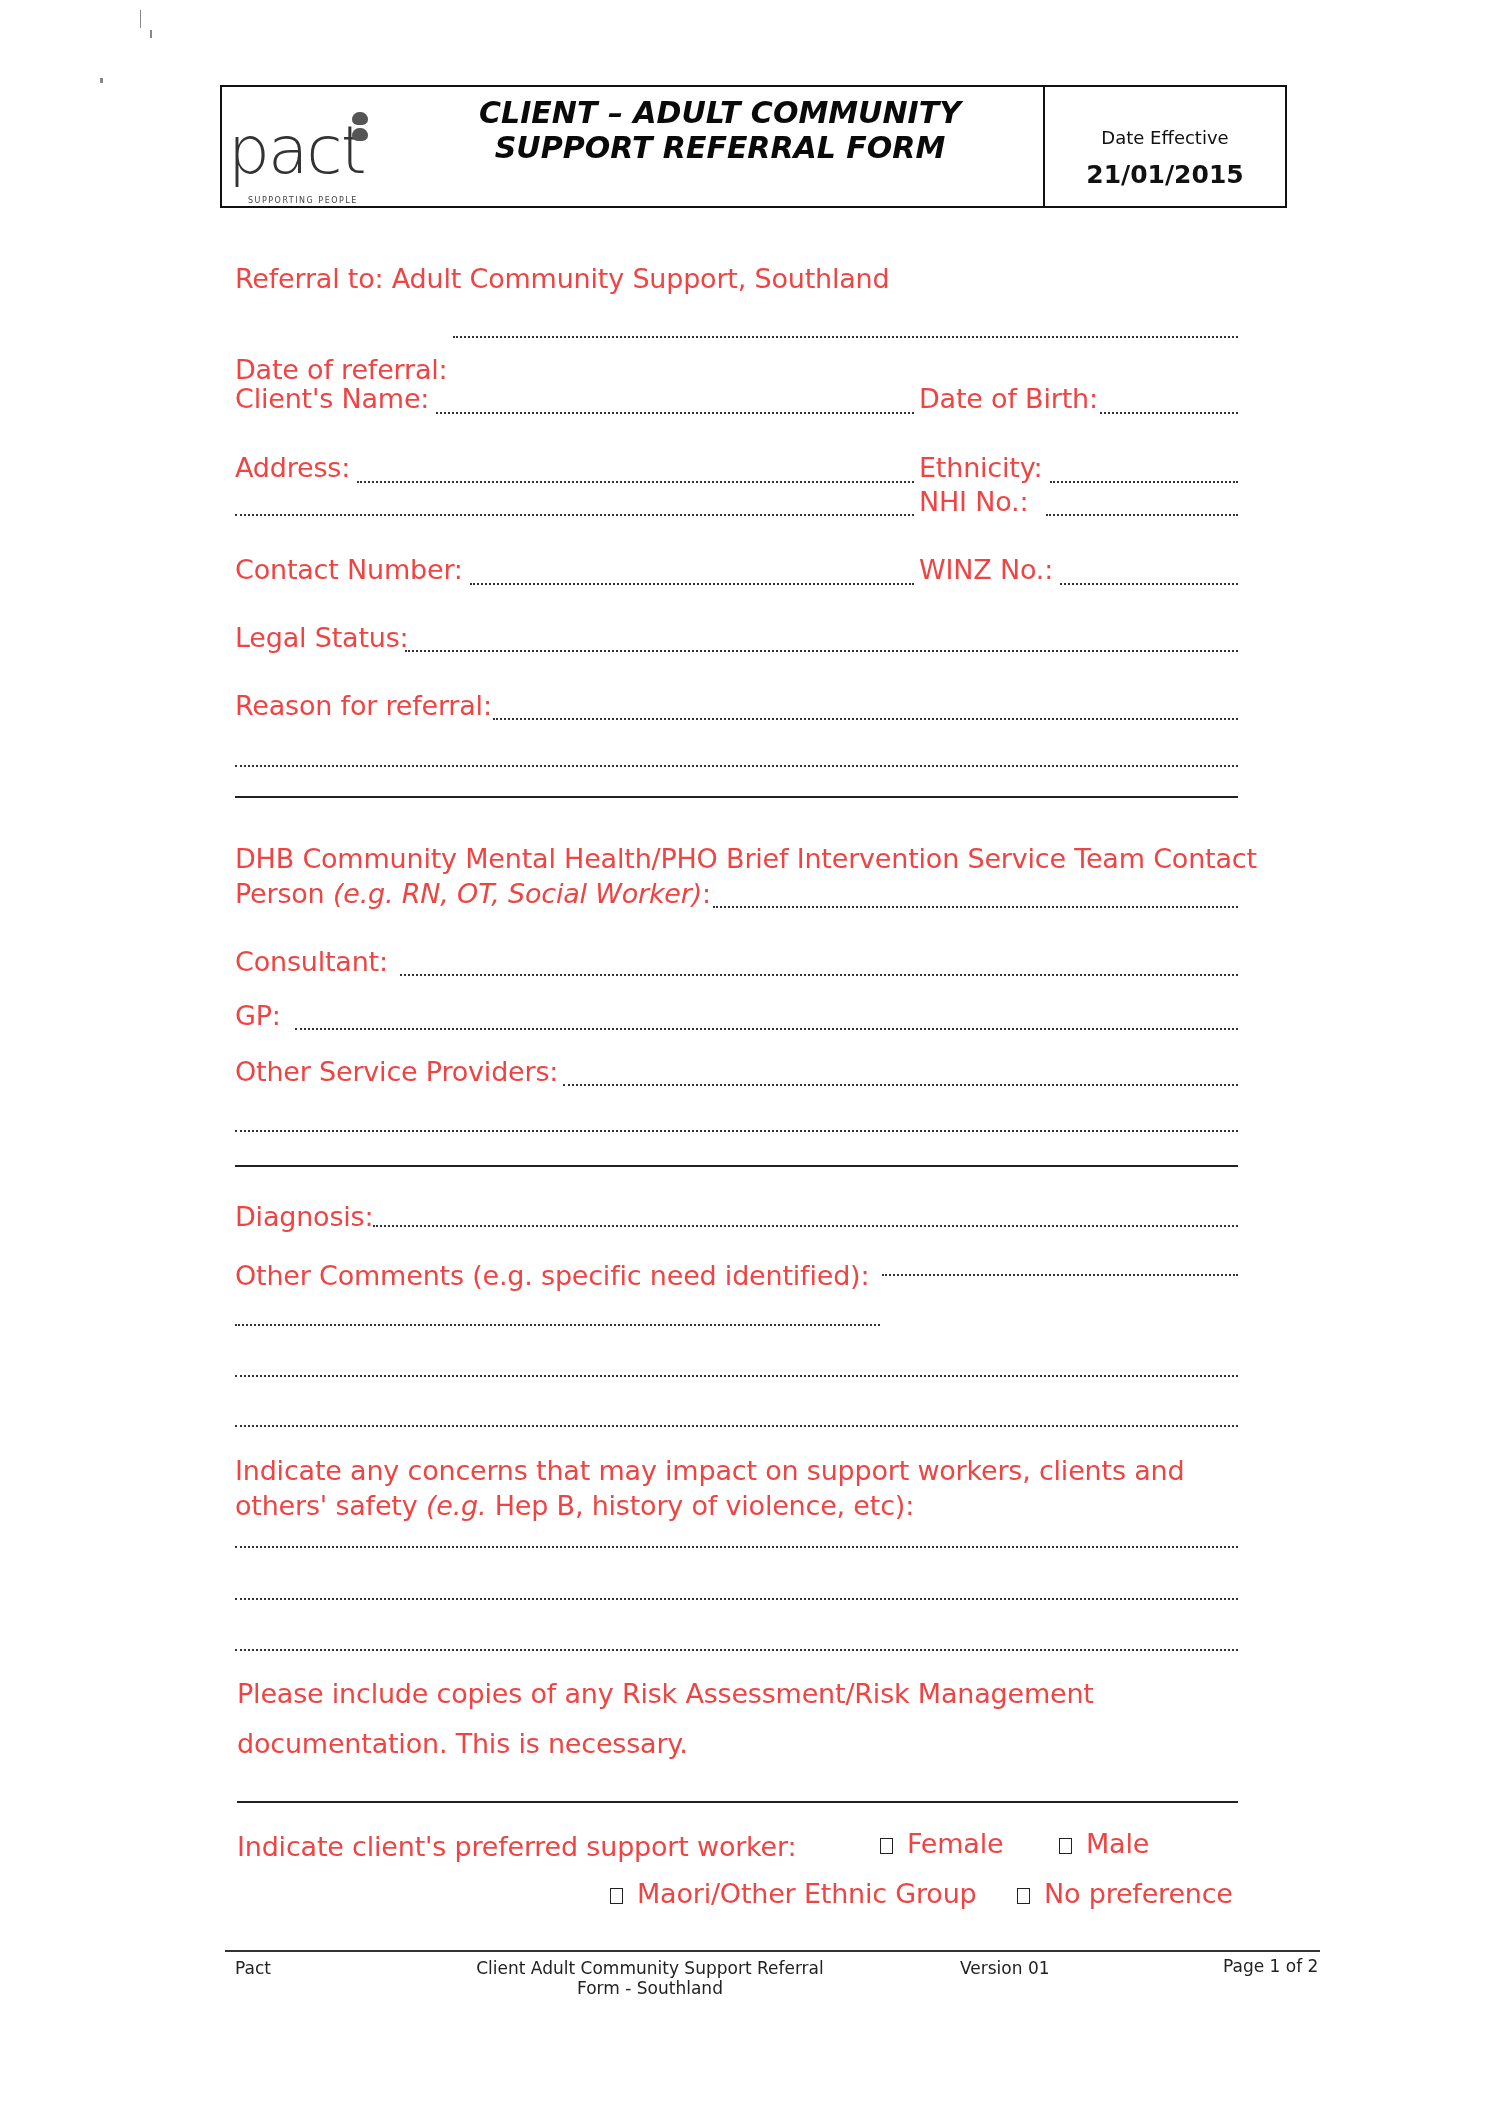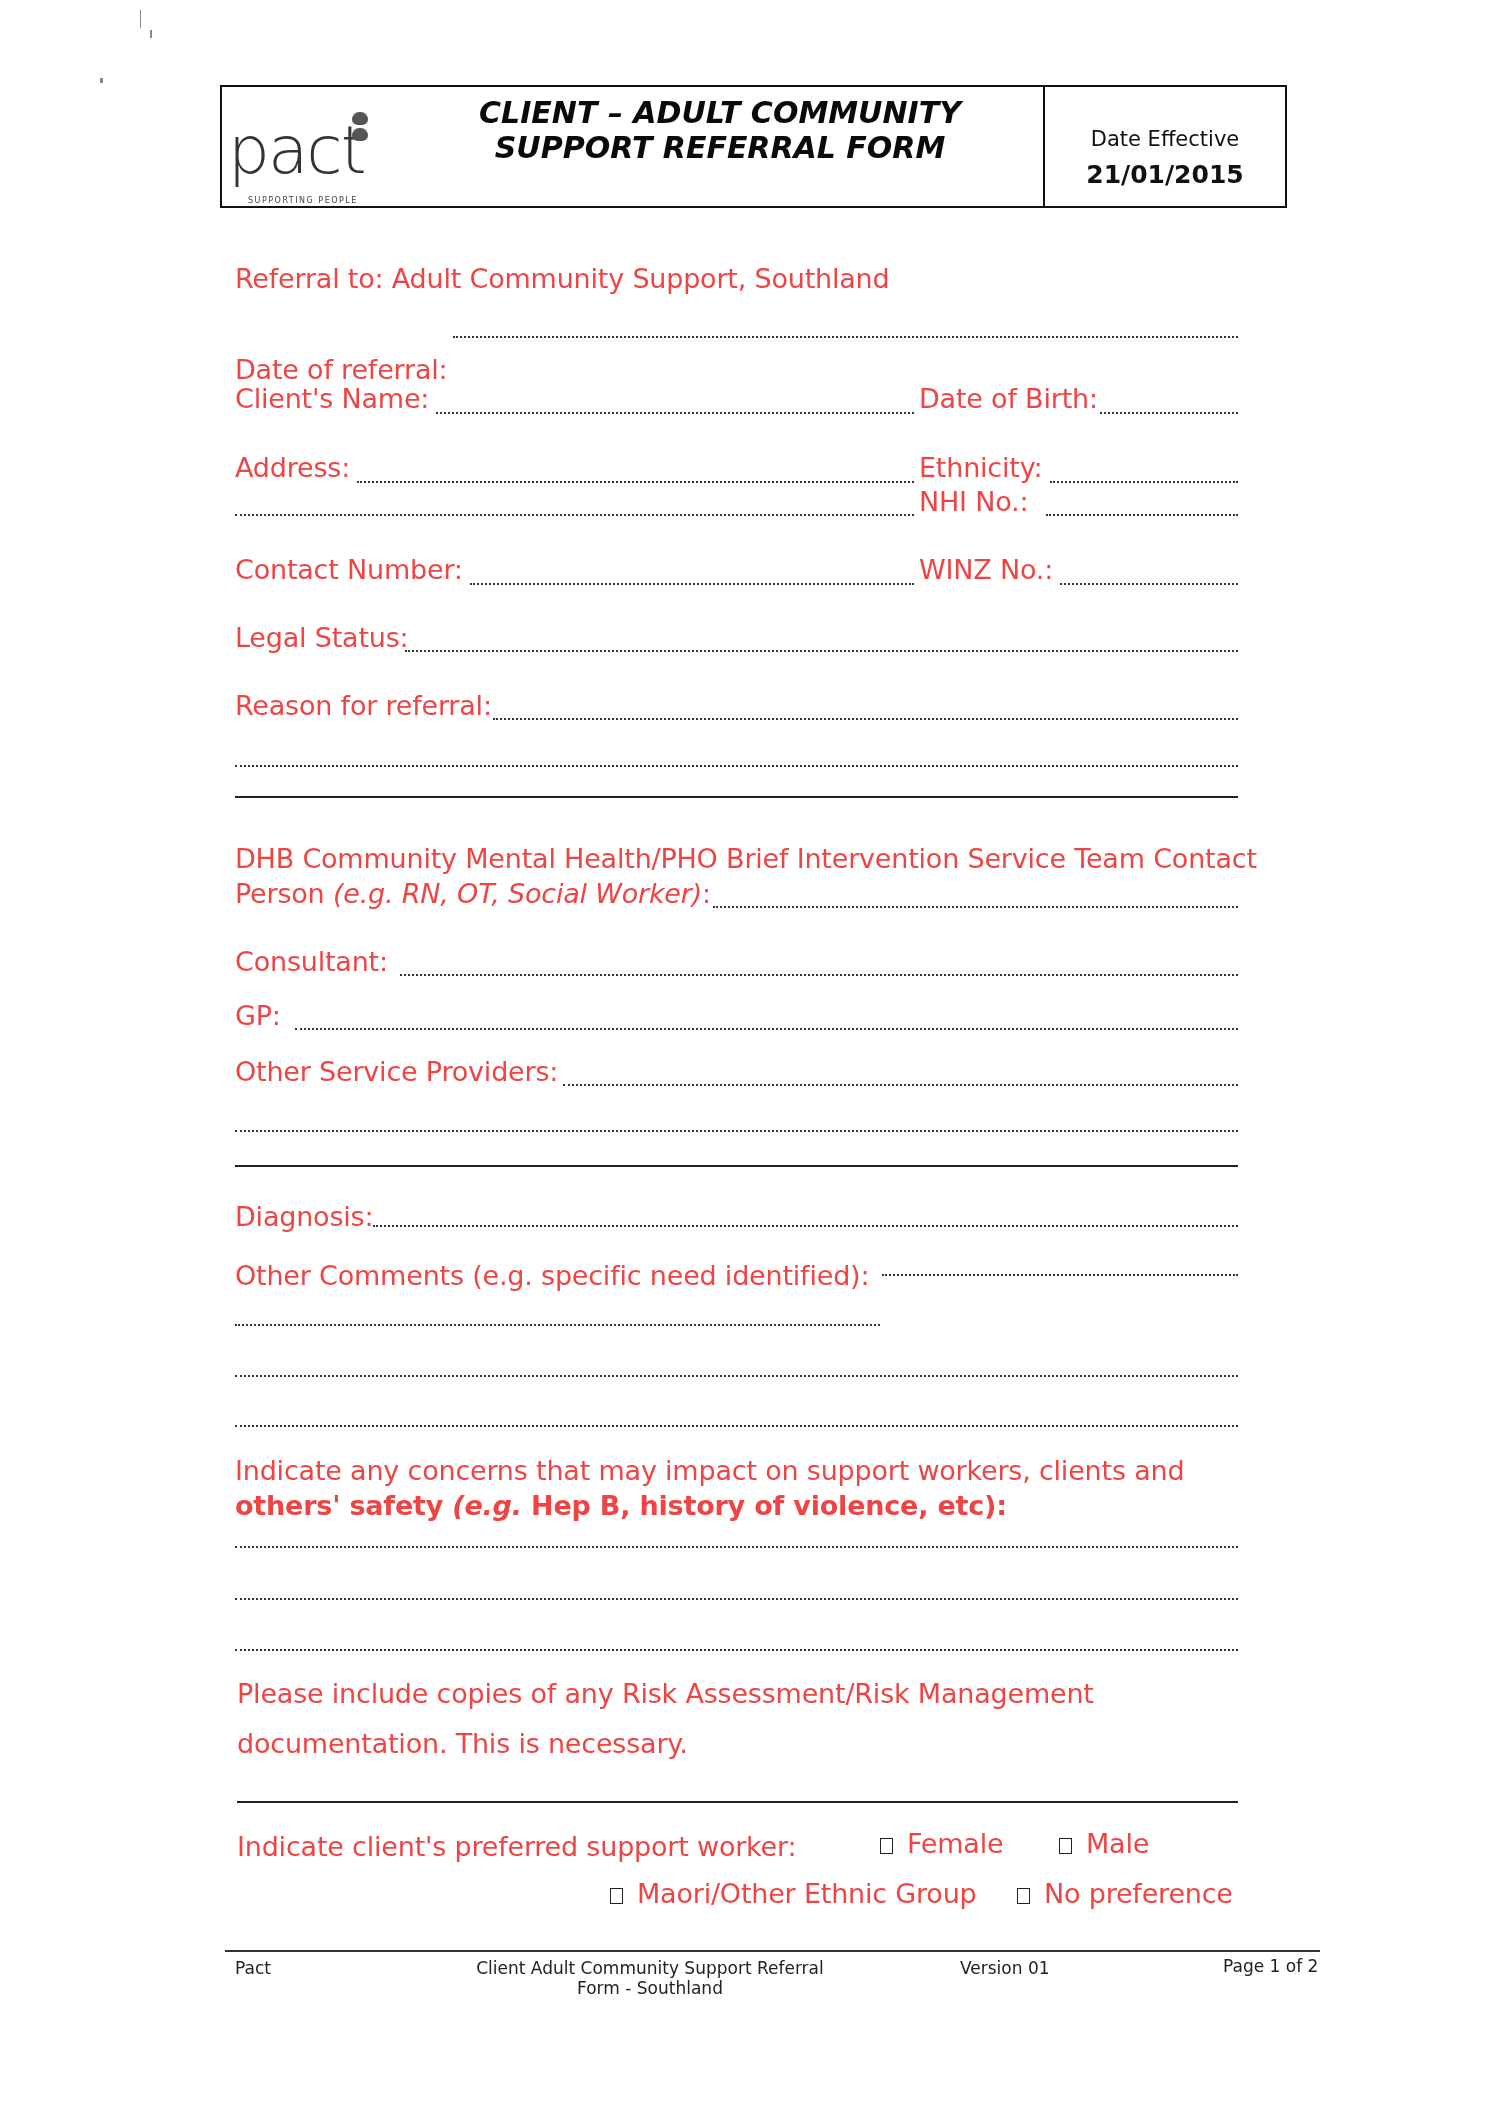--- a/index.html
+++ b/index.html
@@ -12,21 +12,21 @@
     .solid { position: absolute; height: 0; border-bottom: 2px solid #222; }
     
     .hdr-box { position: absolute; left: 220px; top: 85px; width: 1067px; height: 123px;
                border: 2px solid #111; border-left: 2px solid #111; box-sizing: border-box; }
     .hdr-div { position: absolute; left: 1043px; top: 85px; width: 0; height: 123px; border-left: 2px solid #111; }
     .hdr-title { position: absolute; left: 400px; top: 95px; width: 640px; text-align: center;
                  font-family: "DejaVu Sans", sans-serif; font-weight: bold; font-style: italic;
                  font-size: 30px; line-height: 35px; color: #0a0a0a; }
     .hdr-title span { display: block; }
     .date-label { position: absolute; left: 1045px; top: 127px; width: 240px; text-align: center;
-                  font-family: "DejaVu Sans", sans-serif; font-size: 21px; color: #111; }
+                  font-family: "DejaVu Sans", sans-serif; font-size: 18px; color: #111; }
     .date-value { position: absolute; left: 1045px; top: 160px; width: 240px; text-align: center;
                   font-family: "DejaVu Sans", sans-serif; font-weight: bold; font-size: 25px; color: #111; }
     .logo-word { position: absolute; left: 228px; top: 118px; font-family: "DejaVu Sans", sans-serif;
                  font-weight: 200; font-size: 66px; color: #333; letter-spacing: -2px; line-height: 1; }
     .logo-mark { position: absolute; left: 352px; top: 112px; width: 16px; height: 30px; }
     .logo-mark i { display: block; width: 16px; height: 13px; border-radius: 8px 8px 6px 6px; background: #555; margin-bottom: 3px; }
     .logo-tag { position: absolute; left: 248px; top: 196px; font-family: "DejaVu Sans", sans-serif;
                 font-size: 8px; letter-spacing: 1.5px; color: #444; }
     .italic { font-style: italic; margin-top: 7px; }
     .cb { display: inline-block; width: 13px; height: 16px; border: 1.5px solid #222; vertical-align: -1px; margin-right: 14px; box-sizing: border-box; }
@@ -113,21 +113,21 @@
   <div class="abs txt" style="left:235px;top:1203px;">Diagnosis:</div>
   <div class="dots" style="left:373px;top:1225px;width:865px;"></div>
 
   <div class="abs txt" style="left:235px;top:1253px;margin-top:9px;">Other Comments (e.g. specific need identified):</div>
   <div class="dots" style="left:882px;top:1274px;width:356px;"></div>
   <div class="dots" style="left:235px;top:1324px;width:645px;"></div>
   <div class="dots" style="left:235px;top:1375px;width:1003px;"></div>
   <div class="dots" style="left:235px;top:1425px;width:1003px;"></div>
 
   <div class="abs txt" style="left:235px;top:1457px;">Indicate any concerns that may impact on support workers, clients and</div>
-  <div class="abs txt" style="left:235px;top:1492px;font-weight:bold;"><span>others' safety </span><span class="italic">(e.g.</span><span> Hep B, history of violence, etc):</span></div>
+  <div class="abs txt" style="left:235px;top:1492px;"><span>others' safety </span><span class="italic">(e.g.</span><span> Hep B, history of violence, etc):</span></div>
   <div class="dots" style="left:235px;top:1546px;width:1003px;"></div>
   <div class="dots" style="left:235px;top:1598px;width:1003px;"></div>
   <div class="dots" style="left:235px;top:1649px;width:1003px;"></div>
 
   <div class="abs txt" style="left:237px;top:1680px;">Please include copies of any Risk Assessment/Risk Management</div>
   <div class="abs txt" style="left:237px;top:1730px;">documentation.   This is necessary.</div>
   <div class="solid" style="left:237px;top:1801px;width:1001px;"></div>
 
   <div class="abs txt" style="left:237px;top:1833px;">Indicate client's preferred support worker:</div>
 

